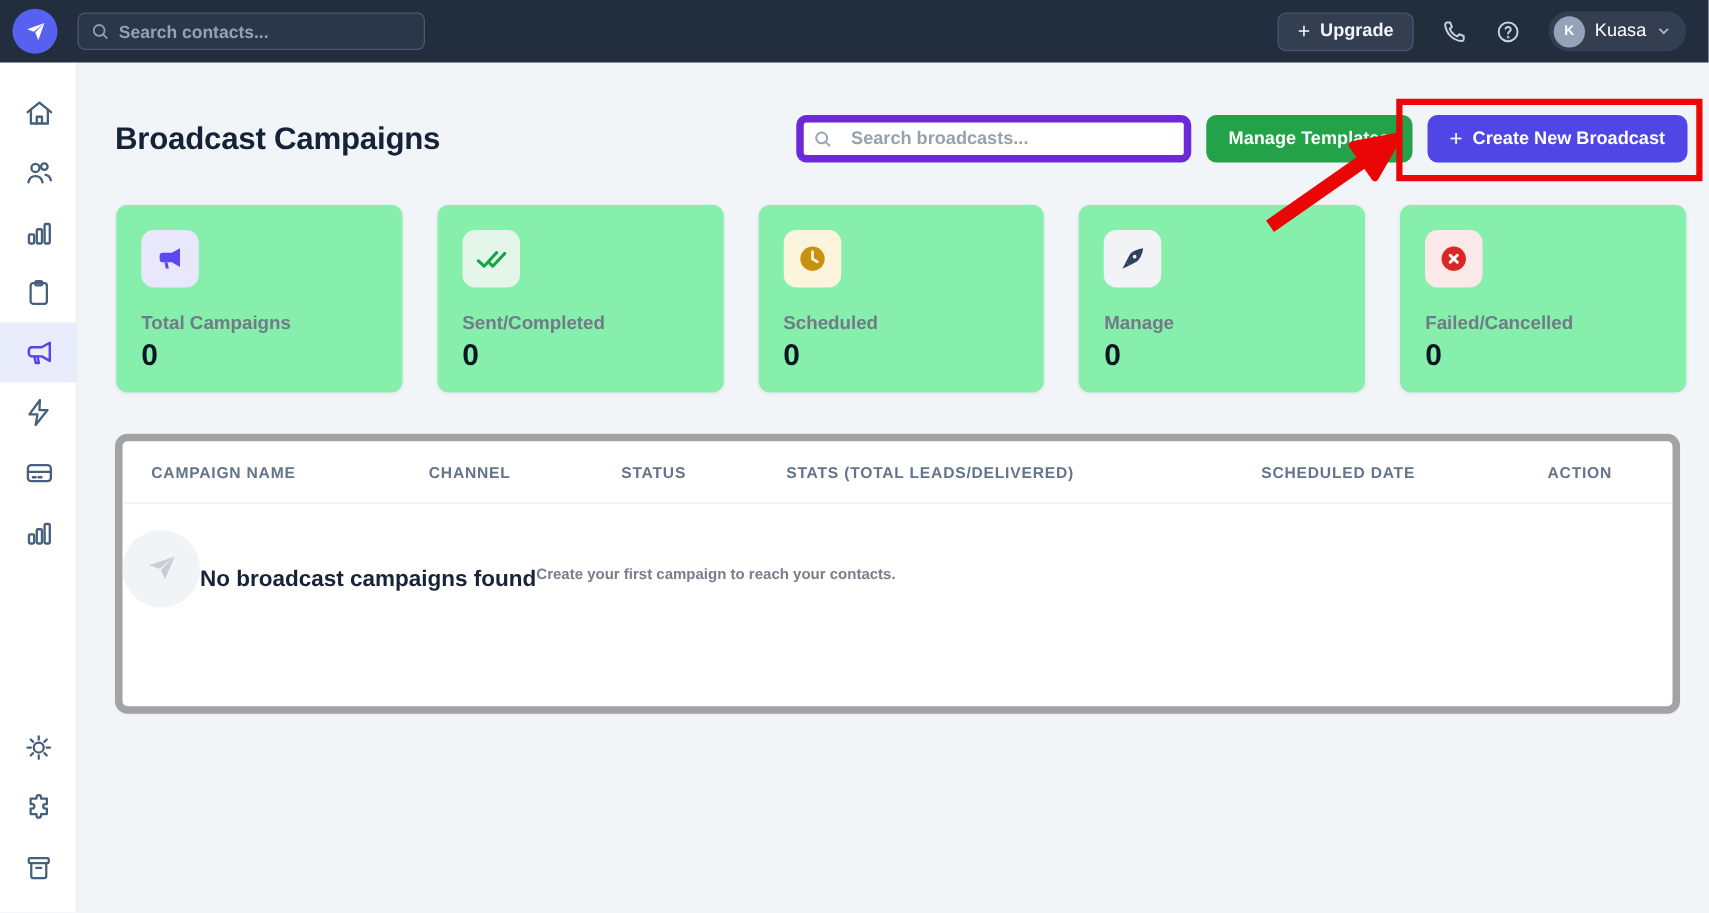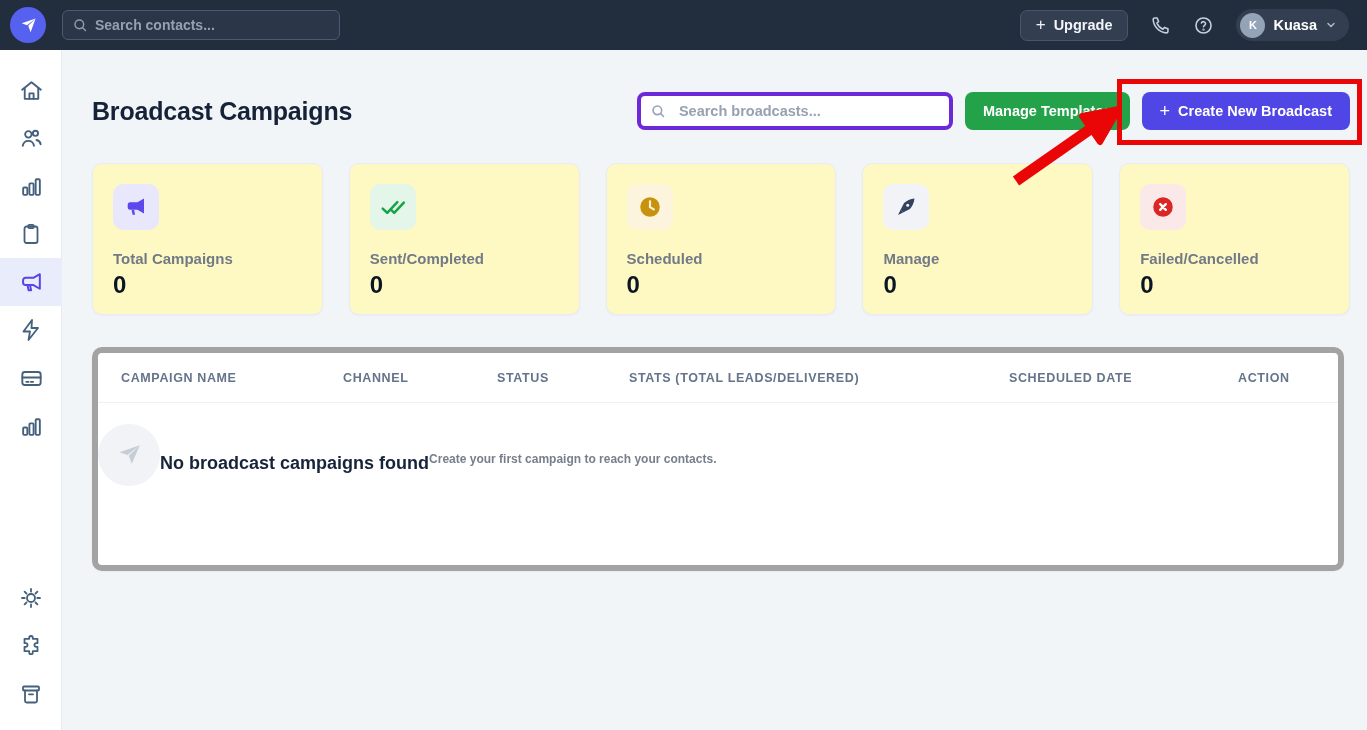--- a/index.html
+++ b/index.html
@@ -21,52 +21,52 @@
   .tb-right { margin-left:auto; display:flex; align-items:center; gap:22px; margin-right:18px; }
   .upgrade-btn { display:flex; align-items:center; gap:8px; height:31px; padding:0 15px;
     background:#333f50; border:1px solid #49566a; border-radius:7px; color:#f1f4f8;
     font-size:14.5px; font-weight:700; cursor:pointer; font-family:"Liberation Sans", sans-serif; }
   .upgrade-btn .plus { font-size:17px; font-weight:400; }
   .tb-icon { color:#c7cfdb; display:flex; cursor:pointer; }
   .user-chip { display:flex; align-items:center; gap:8px; height:32px; background:#333f50;
     border-radius:17px; padding:0 12px 0 4px; cursor:pointer; }
   .avatar { width:25px; height:25px; border-radius:50%; background:#94a3b8; color:#fff;
     font-size:11px; font-weight:700; display:flex; align-items:center; justify-content:center; }
-  .user-chip .uname { color:#fff; font-size:14.5px; font-weight:700; }
+  .user-chip .uname { color:#fff; font-size:14.5px; font-weight:400; }
   .user-chip .chev { color:#aeb8c6; display:flex; }
 
   
   .sidebar { position:absolute; top:50px; left:0; bottom:0; width:62px; background:#fff;
     border-right:1px solid #e7eaf0; display:flex; flex-direction:column; padding:16px 0 12px; z-index:4; }
   .side-item { width:62px; height:48px; display:flex; align-items:center; justify-content:center;
     color:#44607c; cursor:pointer; flex:0 0 auto; }
   .side-item.active { background:#e9ecfa; color:#5a43e8; }
   .side-spacer { flex:1 1 auto; }
 
   
   .content { position:absolute; top:50px; left:62px; right:0; bottom:0; padding:42px 17px 0 30px; }
   .page-head { display:flex; align-items:center; }
   .page-title { font-size:25px; font-weight:800; color:#152238; letter-spacing:-.2px; }
   .controls { margin-left:auto; display:flex; align-items:center; gap:12px; }
   .bc-search { position:relative; width:316px; height:38px; }
   .bc-search svg { position:absolute; left:13px; top:11px; }
-  .bc-search input { width:100%; height:100%; border:4px solid #6d28d9; border-radius:8px;
+  .bc-search input { width:100%; height:100%; border:6px solid #6d28d9; border-radius:8px;
     background:#fff; padding:0 12px 0 38px; font-size:14.5px; font-weight:600; color:#44506a;
     font-family:"Liberation Sans", sans-serif; outline:none; }
   .bc-search input::placeholder { color:#97a1af; }
   .btn { height:38px; border:none; border-radius:8px; padding:0 18px; font-size:14.5px;
     font-weight:700; color:#fff; cursor:pointer; display:flex; align-items:center; gap:8px;
     font-family:"Liberation Sans", sans-serif; }
   .btn-green { background:#23a24a; }
   .btn-blue { background:#4f46e5; }
   .btn .plus { font-size:18px; font-weight:400; }
 
   
   .stats { display:flex; gap:26px; margin-top:33px; }
-  .stat-card { flex:1 1 0; height:152px; background:#fef9c3; border:1px solid #e9edf3;
+  .stat-card { flex:1 1 0; height:152px; background:#86efac; border:1px solid #e9edf3;
     border-radius:10px; padding:20px; box-shadow:0 1px 2px rgba(16,24,40,.04); }
   .tint { width:46px; height:46px; border-radius:10px; display:flex; align-items:center; justify-content:center; }
   .stat-label { margin-top:20px; font-size:15px; font-weight:600; color:#717a86; }
   .stat-value { margin-top:4px; font-size:24px; font-weight:800; color:#0b1524; }
   .t0 { background:#e8e7fc; color:#5b48ee; } .t1 { background:#e3f6e9; color:#17a34a; }
   .t2 { background:#fcf4dd; color:#c9920e; } .t3 { background:#f1f3f7; color:#31415f; }
   .t4 { background:#fbe9e9; color:#dc2626; }
 
   
   .table-card { margin-top:32px; width:1252px; height:224px; background:#fff;

